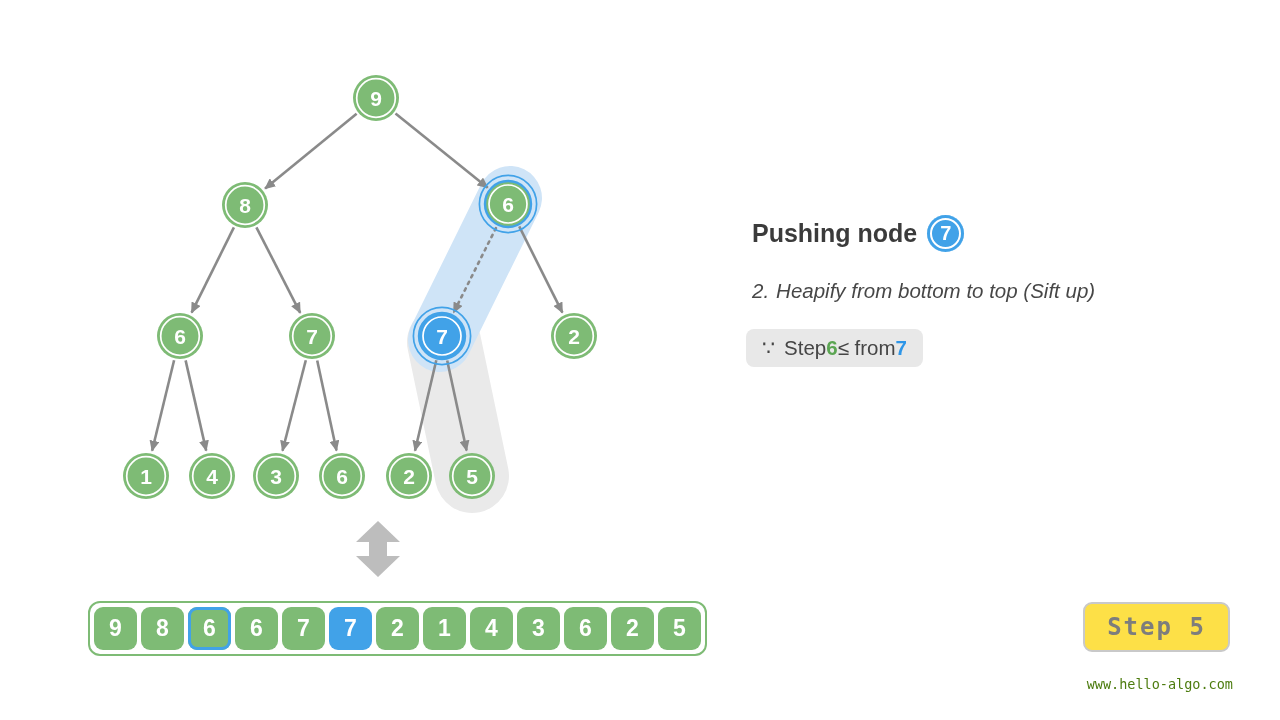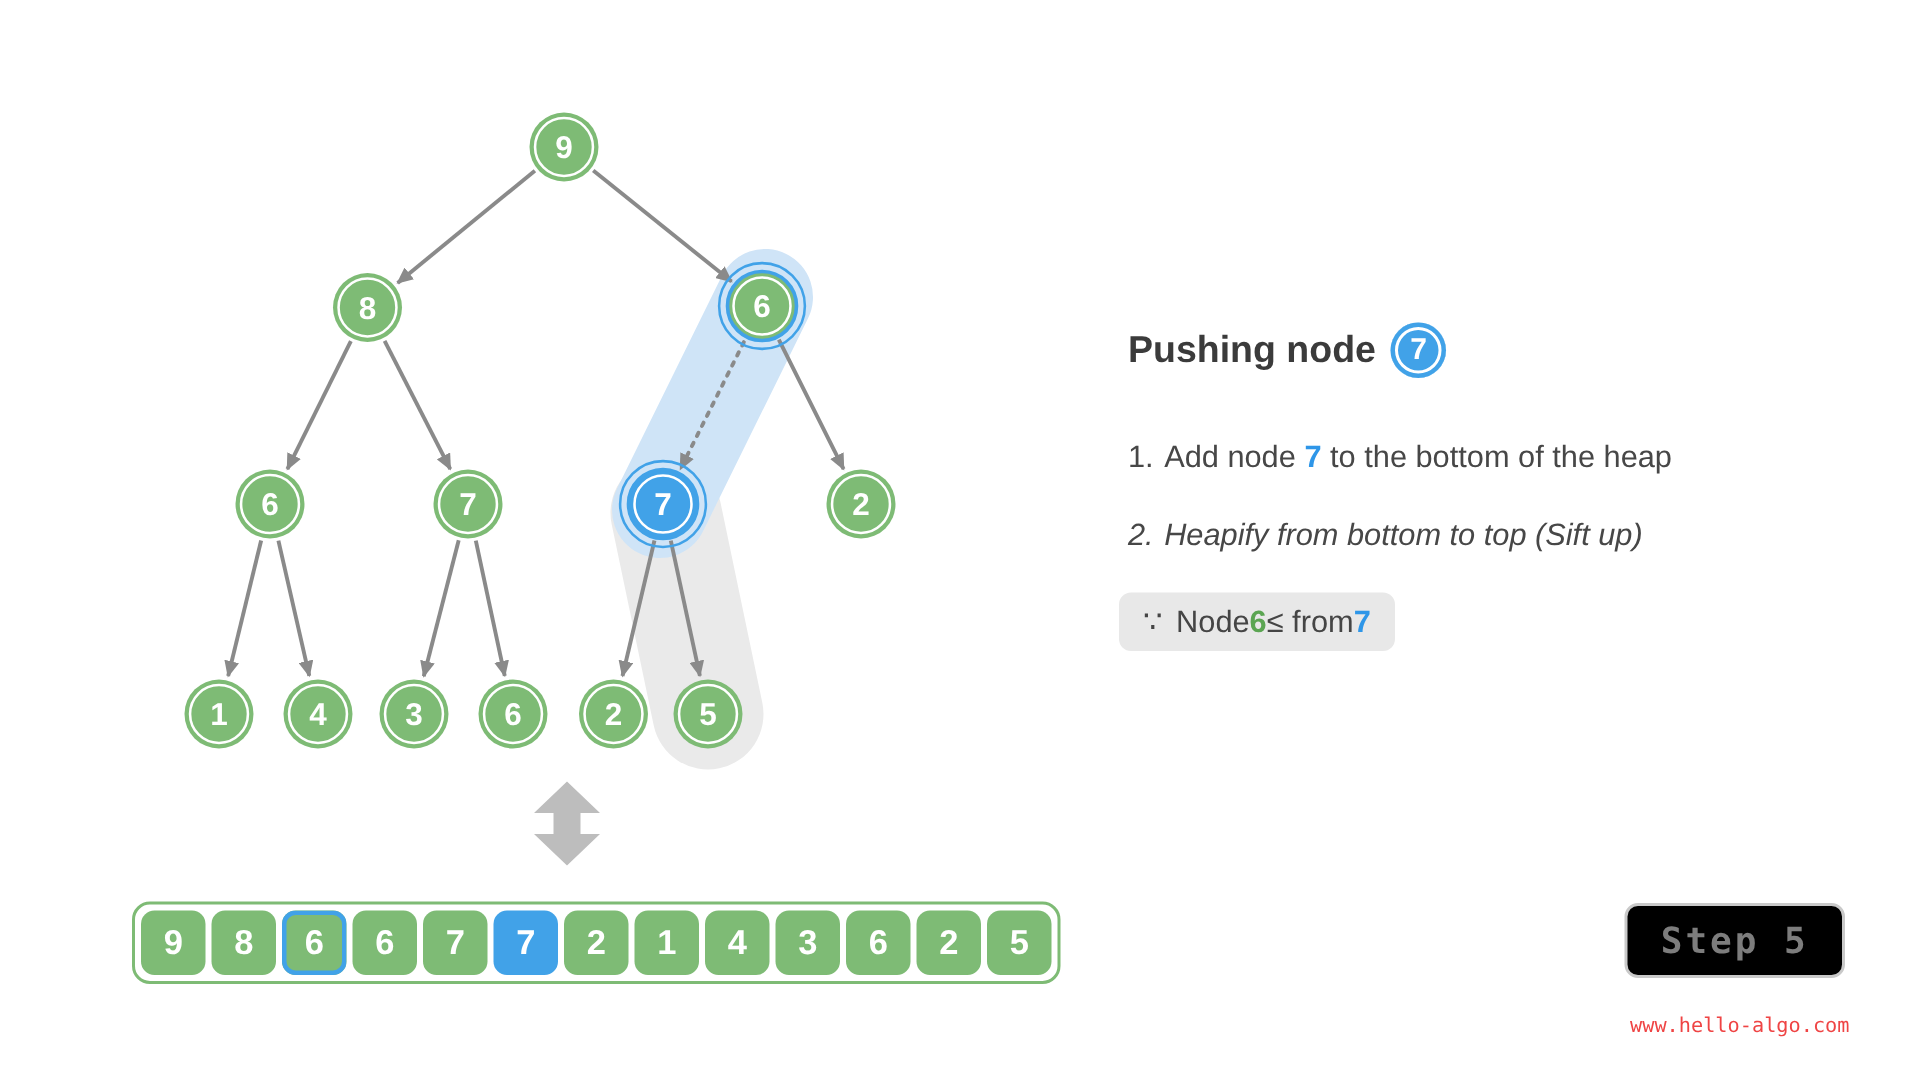--- a/index.html
+++ b/index.html
@@ -67,28 +67,28 @@
     width:43px;height:43px;border-radius:9px;background:var(--green);
     display:flex;align-items:center;justify-content:center;
     color:#fff;font-size:23px;font-weight:bold;
   }
   .cell.outlined-blue{box-shadow:inset 0 0 0 3px var(--blue);}
   .cell.filled-blue{background:var(--blue);}
 
   
   .step-badge{
     position:absolute;left:1083px;top:602px;width:147px;height:50px;box-sizing:border-box;
-    border:2px solid #C9C9C9;border-radius:9px;background:#000000;
+    border:2px solid #C9C9C9;border-radius:9px;background:#fde047;
     display:flex;align-items:center;justify-content:center;
     font-family:"DejaVu Sans Mono",monospace;font-weight:bold;font-size:24px;
     color:#7D7D7D;letter-spacing:2px;
   }
   .watermark{
     position:absolute;left:1077px;top:676px;width:156px;text-align:right;
-    font-family:"DejaVu Sans Mono",monospace;font-size:13.5px;color:#ef4444;
+    font-family:"DejaVu Sans Mono",monospace;font-size:13.5px;color:#4d7c0f;
   }
 </style>
 </head>
 <body>
 
 <div class="stage">
 
   <svg class="tree-svg" width="1280" height="720" viewBox="0 0 1280 720">
     <defs>
       <marker id="arr" markerWidth="12" markerHeight="10" refX="10" refY="5" orient="auto" markerUnits="userSpaceOnUse">
@@ -185,31 +185,28 @@
   </svg>
 
   <div class="panel">
     <div class="panel-title">
       <span>Pushing node</span>
       <span class="title-node">
         <span>7</span>
       </span>
     </div>
 
-    <div class="step-line first">
-      <span class="marker">1.</span><span>Add node </span><span class="hl-blue">7</span><span> to the bottom of the heap</span>
-    </div>
 
     <div class="step-line second">
       <span class="marker">2.</span><span>Heapify from bottom to top (Sift up)</span>
     </div>
 
     <div class="note-box">
       <span class="because">∵</span>
-        <span>Node </span>
+        <span>Step </span>
         <span class="hl-green">6</span>
         <span> ≤ from </span>
         <span class="hl-blue">7</span>
     </div>
   </div>
 
   <div class="heap-array">
     <div class="cell">9</div>
     <div class="cell">8</div>
     <div class="cell outlined-blue">6</div>

